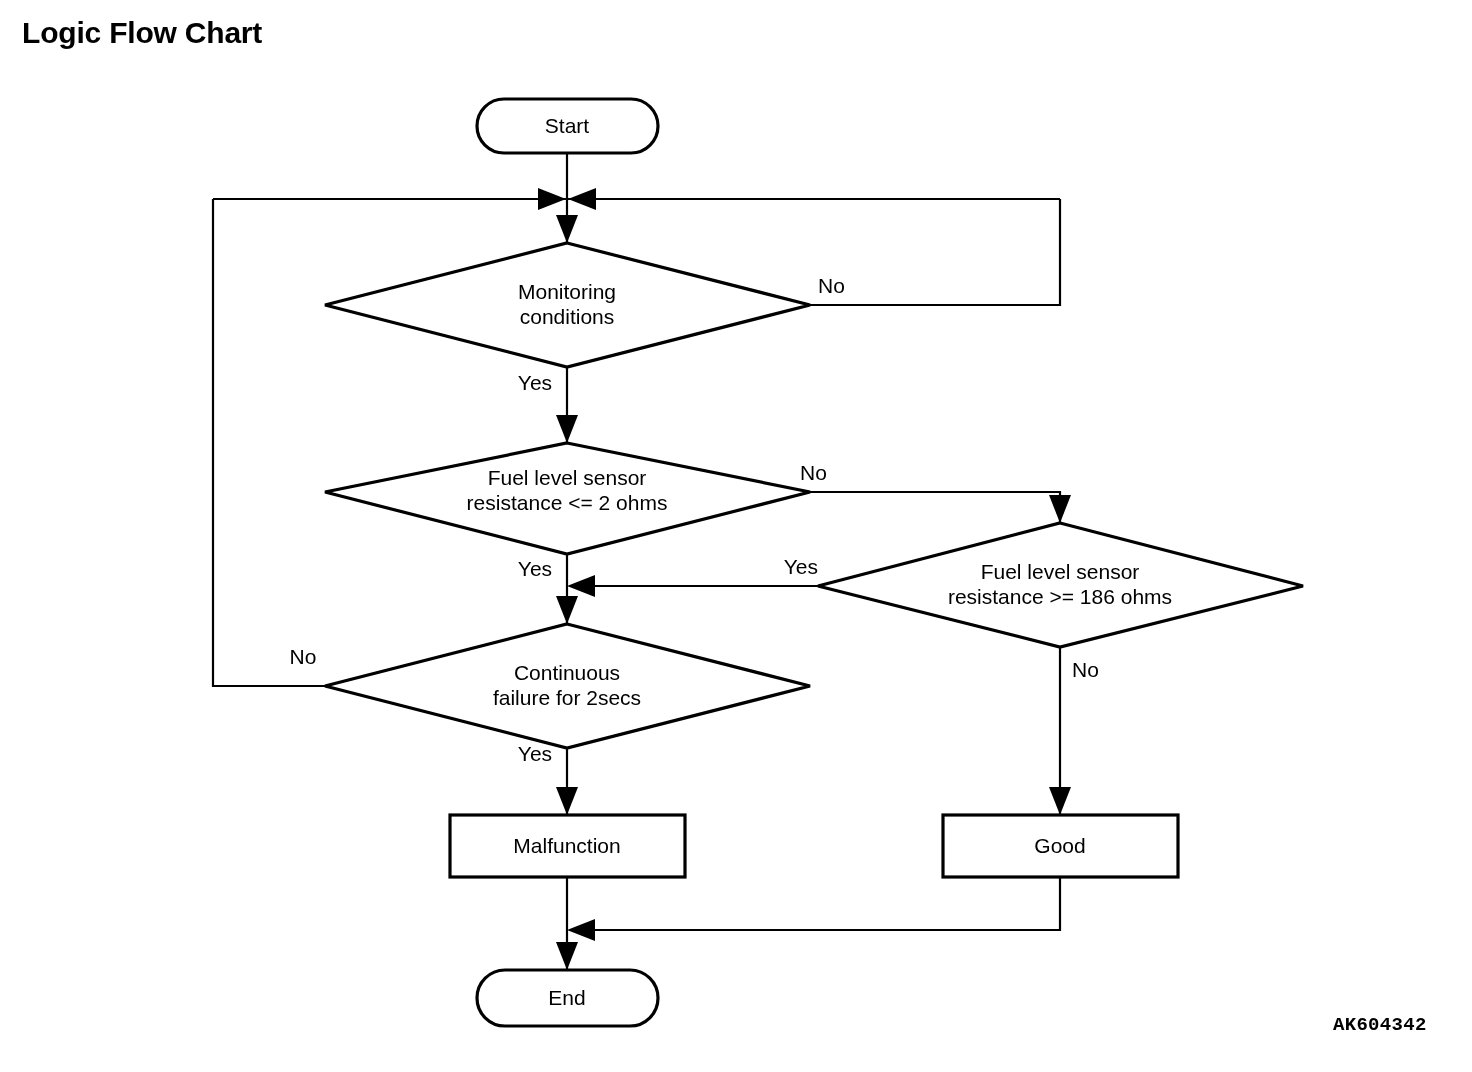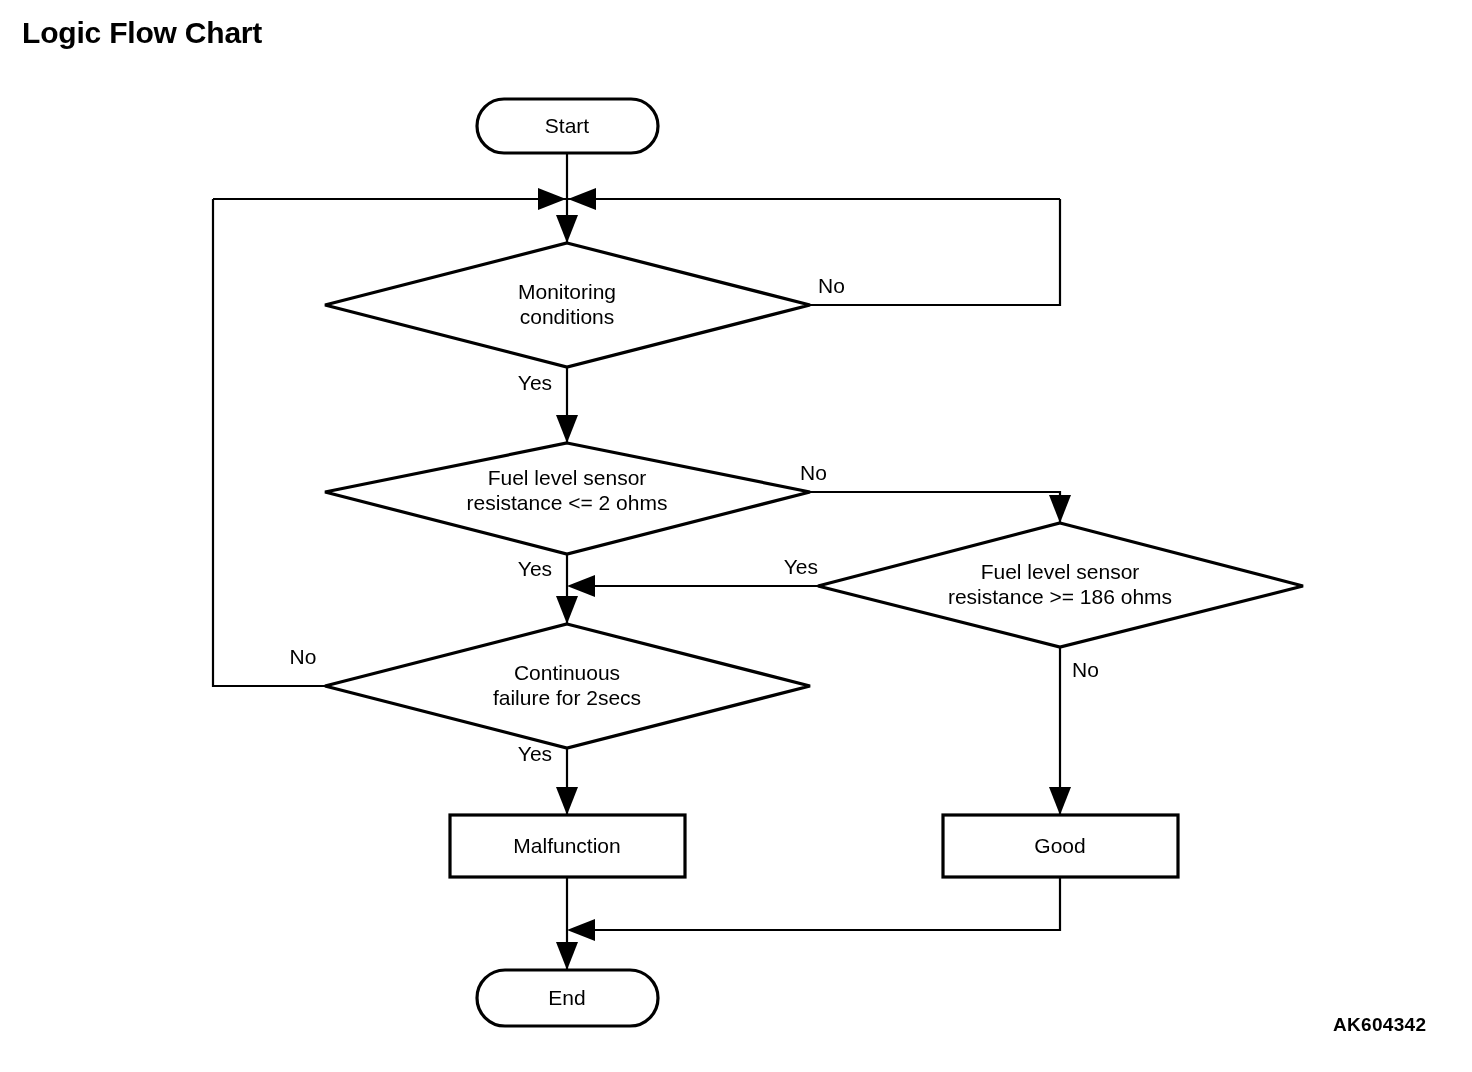--- a/index.html
+++ b/index.html
@@ -24,21 +24,21 @@
     font-size: 30px;
     font-weight: bold;
     color: #000000;
     letter-spacing: -0.2px;
     white-space: nowrap;
   }
   #ref-code {
     position: absolute;
     left: 1333px;
     top: 1014px;
-    font-family: Liberation Sans, sans-serif;
+    font-family: Liberation Mono, monospace;
     font-size: 19px;
     font-weight: bold;
     color: #000000;
     letter-spacing: 0.3px;
     white-space: nowrap;
   }
   svg#flow {
     position: absolute;
     left: 0;
     top: 0;

